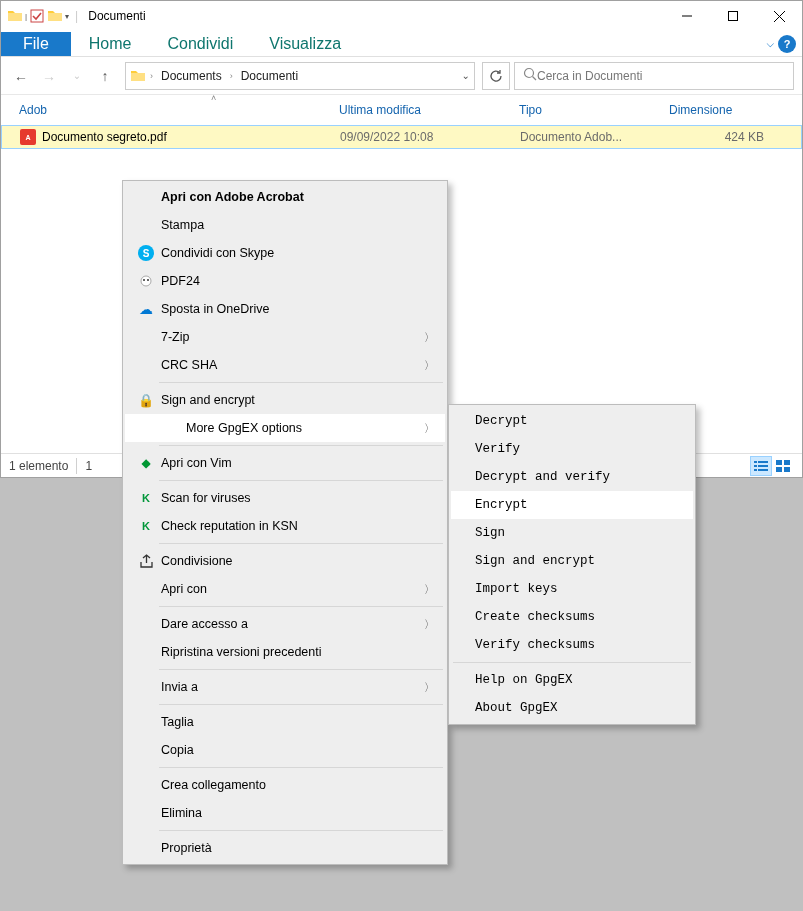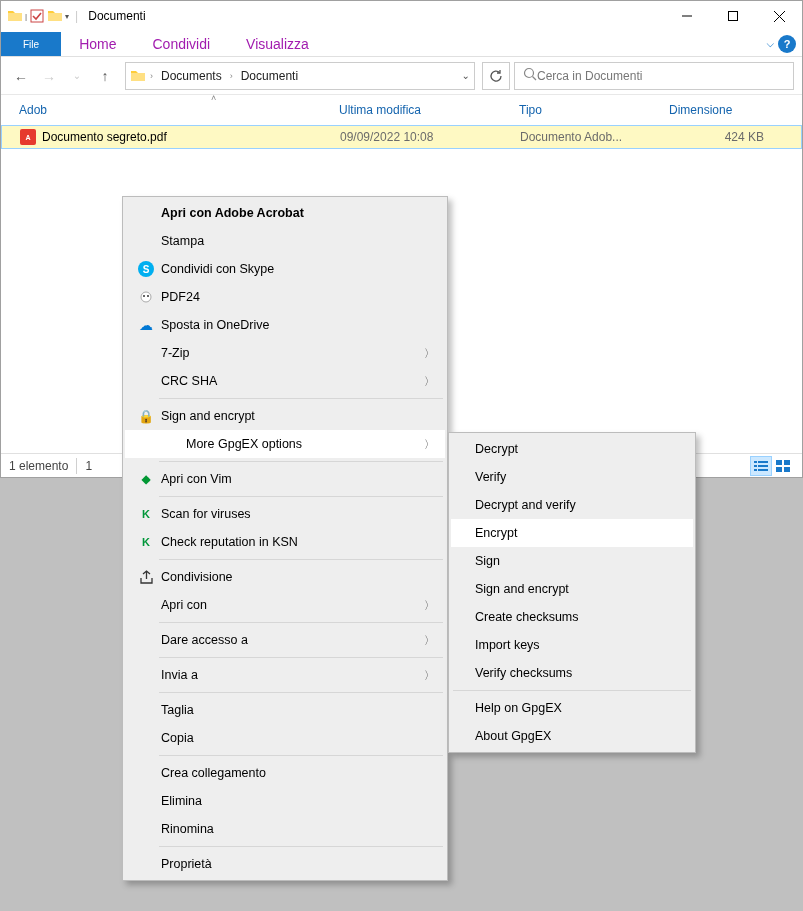--- a/index.html
+++ b/index.html
@@ -59,32 +59,32 @@
     display: flex;
     align-items: flex-end;
     background: #fff;
     border-bottom: 1px solid #e0e0e0;
     position: relative;
   }
   .file-tab {
     background: #1979ca;
     color: #fff;
     padding: 6px 22px;
-    font-size: 10px;
+    font-size: 16px;
     height: 24px;
     display: flex;
     align-items: center;
   }
   .ribbon-tab {
     padding: 0 18px;
-    color: #a21caf;
+    color: #0f766e;
     height: 24px;
     display: flex;
     align-items: center;
-    font-size: 14px;
+    font-size: 16px;
   }
   .ribbon .right {
     position: absolute;
     right: 6px;
     top: 0;
     height: 26px;
     display: flex;
     align-items: center;
     gap: 4px;
   }
@@ -214,21 +214,20 @@
 
   
   .ctxmenu {
     position: absolute;
     background: #eeeeee;
     border: 1px solid #bcbcbc;
     box-shadow: 4px 4px 6px rgba(0,0,0,0.25);
     padding: 2px;
     font-size: 12.5px;
     z-index: 10;
-    margin-top: 16px;
   }
   .ctx-main {
     left: 122px;
     top: 180px;
     width: 326px;
   }
   .ctx-item {
     display: flex;
     align-items: center;
     height: 28px;
@@ -255,22 +254,23 @@
     margin: 3px 2px 3px 34px;
   }
   .arrow-right {
     position: absolute;
     right: 10px;
     font-size: 11px;
     color: #555;
   }
   .ctx-sub {
     left: 448px;
-    top: 416px;
+    top: 404px;
     width: 248px;
+    font-family: Liberation Mono, monospace;
   }
   .ctx-sub .ctx-item { height: 28px; padding-left: 22px; }
   .ctx-sub .ctx-sep { margin: 3px 2px; }
 
   
   .ico { width:16px; height:16px; display:inline-flex; align-items:center; justify-content:center; }
   .skype { background:#00aff0; border-radius:50%; color:#fff; font-size:10px; font-weight:bold; }
   .onedrive { color:#0078d4; font-size:14px; }
   .lock { color:#5b7aa8; font-size:13px; }
   .share { color:#333; font-size:13px; }
@@ -535,20 +535,26 @@
       <span class="arrow-right">〉</span>
     </div>
     <div class="ctx-sep"></div>
     <div class="ctx-item">
       <span class="icon-slot">
         <span class="ico"></span>
       </span>
       <span class="lbl">Dare accesso a</span>
       <span class="arrow-right">〉</span>
     </div>
+    <div class="ctx-item">
+      <span class="icon-slot">
+        <span class="ico"></span>
+      </span>
+      <span class="lbl">Ripristina versioni precedenti</span>
+    </div>
     <div class="ctx-sep"></div>
     <div class="ctx-item">
       <span class="icon-slot">
         <span class="ico"></span>
       </span>
       <span class="lbl">Invia a</span>
       <span class="arrow-right">〉</span>
     </div>
     <div class="ctx-sep"></div>
     <div class="ctx-item">
@@ -569,26 +575,20 @@
         <span class="ico"></span>
       </span>
       <span class="lbl">Crea collegamento</span>
     </div>
     <div class="ctx-item">
       <span class="icon-slot">
         <span class="ico"></span>
       </span>
       <span class="lbl">Elimina</span>
     </div>
-    <div class="ctx-item">
-      <span class="icon-slot">
-        <span class="ico"></span>
-      </span>
-      <span class="lbl">Rinomina</span>
-    </div>
     <div class="ctx-sep"></div>
     <div class="ctx-item">
       <span class="icon-slot">
         <span class="ico"></span>
       </span>
       <span class="lbl">Proprietà</span>
     </div>
   </div>
 
 <div class="ctxmenu ctx-sub" id="ctx-sub">
@@ -604,26 +604,26 @@
     <div class="ctx-item highlight">
       <span class="lbl">Encrypt</span>
     </div>
     <div class="ctx-item">
       <span class="lbl">Sign</span>
     </div>
     <div class="ctx-item">
       <span class="lbl">Sign and encrypt</span>
     </div>
     <div class="ctx-item">
+      <span class="lbl">Import keys</span>
+    </div>
+    <div class="ctx-item">
       <span class="lbl">Create checksums</span>
     </div>
     <div class="ctx-item">
-      <span class="lbl">Import keys</span>
-    </div>
-    <div class="ctx-item">
       <span class="lbl">Verify checksums</span>
     </div>
     <div class="ctx-sep"></div>
     <div class="ctx-item">
       <span class="lbl">Help on GpgEX</span>
     </div>
     <div class="ctx-item">
       <span class="lbl">About GpgEX</span>
     </div>
   </div>

